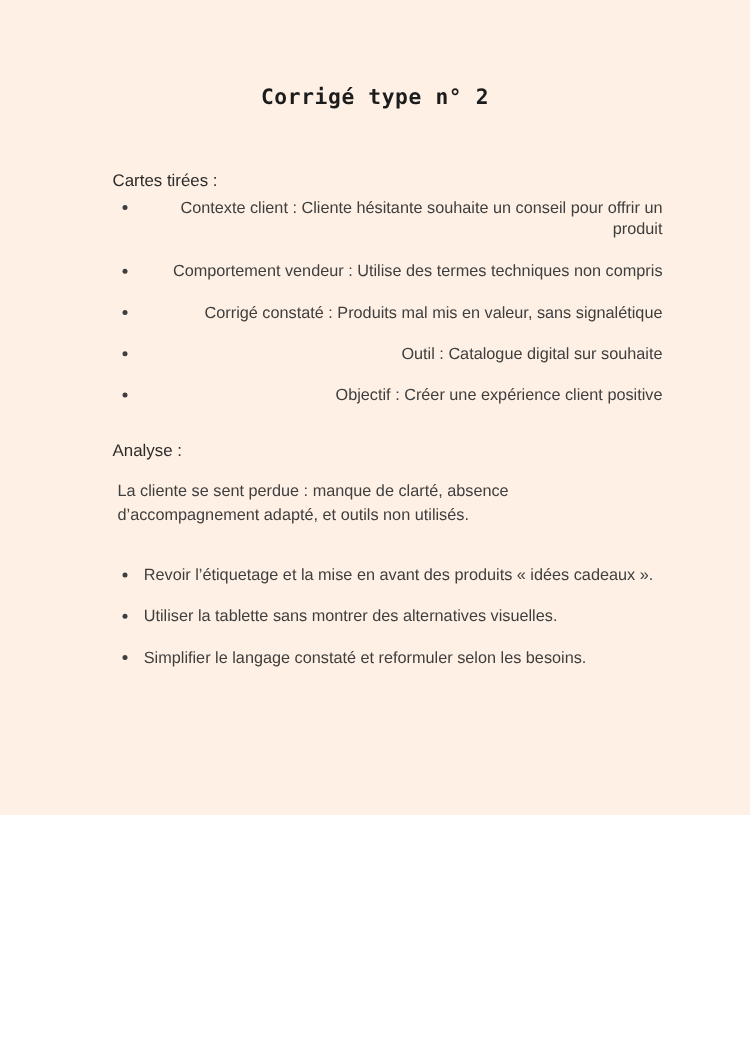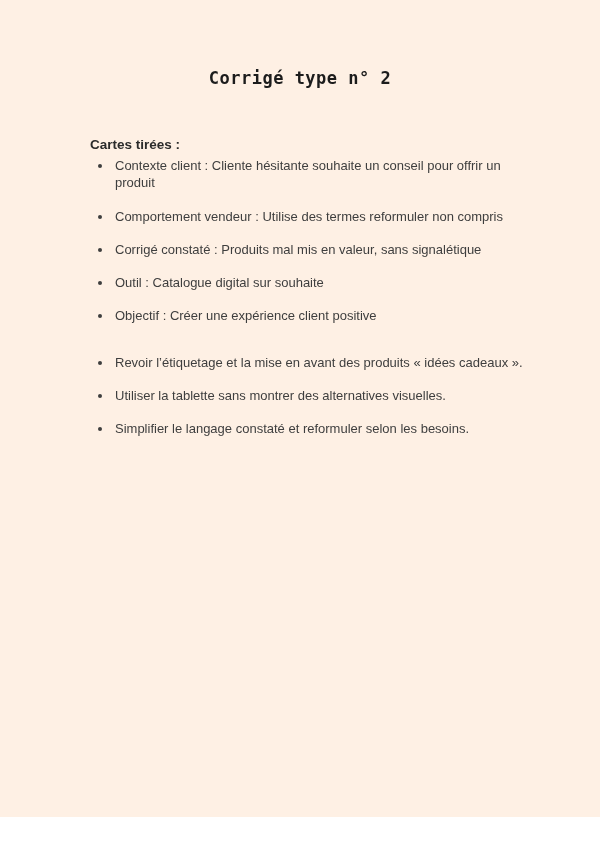--- a/index.html
+++ b/index.html
@@ -5,21 +5,21 @@
   :root {
     --background: #FEF0E4;
     --title: #1c1c1c;
     --heading: #2b2b2b;
     --body: #3e3e3e;
   }
   * { box-sizing: border-box; }
   html, body { margin: 0; padding: 0; }
   .page {
     width: 600px;
-    height: 817px;
+    height: 652px;
     background: var(--background);
     font-family: "Liberation Sans", sans-serif;
     color: var(--body);
     overflow: hidden;
   }
   .doc-title {
     font-family: "DejaVu Sans Mono", monospace;
     font-weight: bold;
     font-size: 17px;
     letter-spacing: 0.5px;
@@ -27,40 +27,40 @@
     color: var(--title);
     padding-top: 68px;
     margin: 0;
   }
   .content {
     padding-left: 90px;
     padding-right: 20px;
   }
   .section-heading {
     font-size: 13.5px;
-    font-weight: bold;
+    font-weight: normal;
     color: var(--heading);
     margin: 0 0 3px 0;
     line-height: 1.35;
   }
   .section-cartes { margin-top: 48px; }
   .section-analyse { margin-top: 28px; }
   .section-actions { margin-top: 30px; }
   ul.bullet-list {
     margin: 0;
     padding-left: 23px;
     list-style-type: disc;
   }
   ul.bullet-list li {
     font-size: 13px;
     line-height: 1.32;
     margin-bottom: 16px;
     padding-left: 2px;
   }
-  ul.cartes-list { max-width: 440px; }
+  ul.cartes-list { max-width: 440px; text-align: right; }
   ul.actions-list { max-width: 490px; margin-top: 15px; }
   .analysis-paragraph {
     font-size: 13px;
     line-height: 1.4;
     max-width: 362px;
     margin: 14px 0 0 0;
     padding-left: 4px;
   }
   .section-analyse .section-heading { margin-bottom: 0; }
 </style>
@@ -70,27 +70,31 @@
 <div class="page">
 
   <h1 class="doc-title">Corrigé type n° 2</h1>
 
   <div class="content">
 
     <section class="section-cartes">
       <h2 class="section-heading">Cartes tirées :</h2>
       <ul class="bullet-list cartes-list">
         <li>Contexte client : Cliente hésitante souhaite un conseil pour offrir un produit</li>
-        <li>Comportement vendeur : Utilise des termes reformuler non compris</li>
+        <li>Comportement vendeur : Utilise des termes techniques non compris</li>
         <li>Corrigé constaté : Produits mal mis en valeur, sans signalétique</li>
         <li>Outil : Catalogue digital sur souhaite</li>
         <li>Objectif : Créer une expérience client positive</li>
       </ul>
     </section>
 
+    <section class="section-analyse">
+      <h2 class="section-heading">Analyse :</h2>
+      <p class="analysis-paragraph">La cliente se sent perdue : manque de clarté, absence d’accompagnement adapté, et outils non utilisés.</p>
+    </section>
 
     <section class="section-actions">
       <ul class="bullet-list actions-list">
         <li>Revoir l’étiquetage et la mise en avant des produits « idées cadeaux ».</li>
         <li>Utiliser la tablette sans montrer des alternatives visuelles.</li>
         <li>Simplifier le langage constaté et reformuler selon les besoins.</li>
       </ul>
     </section>
 
   </div>

